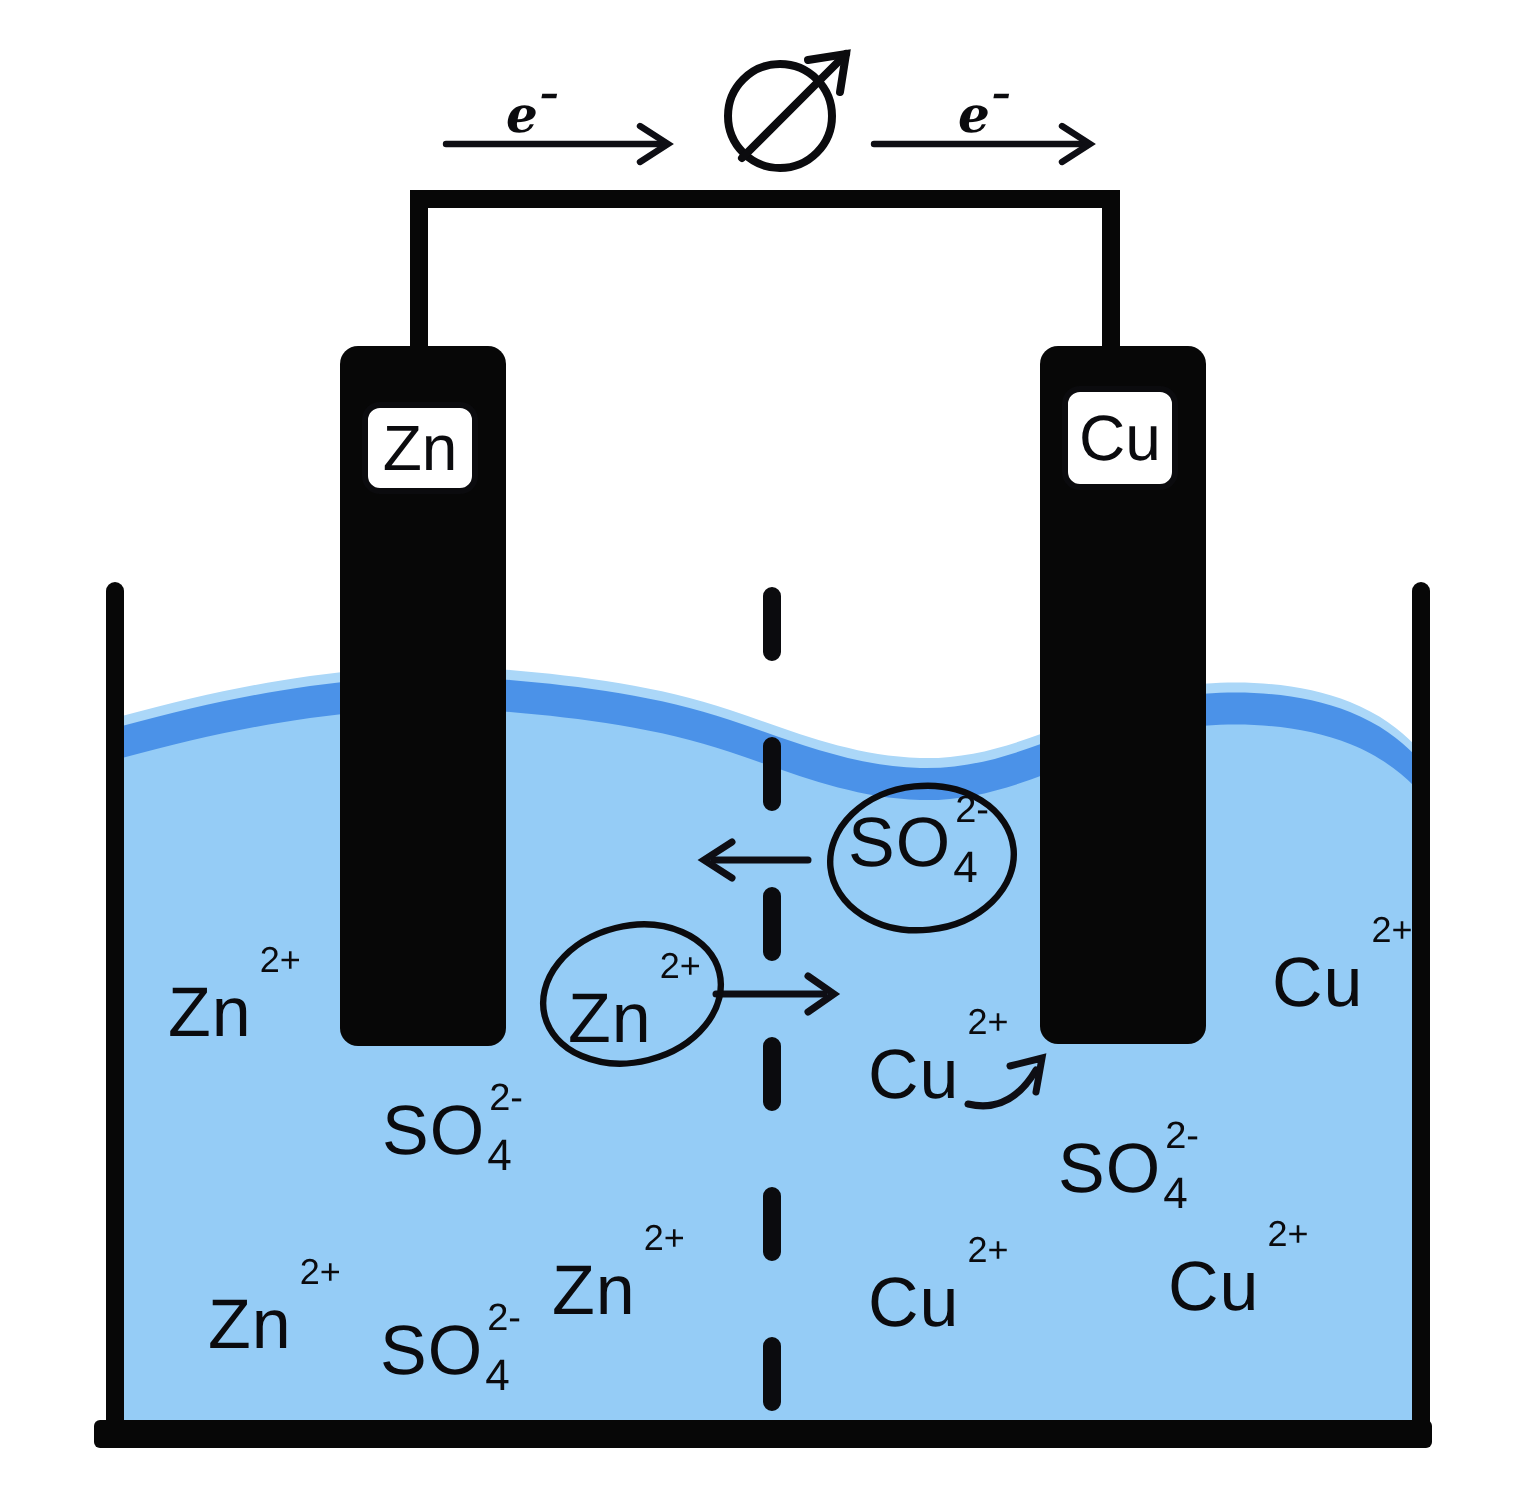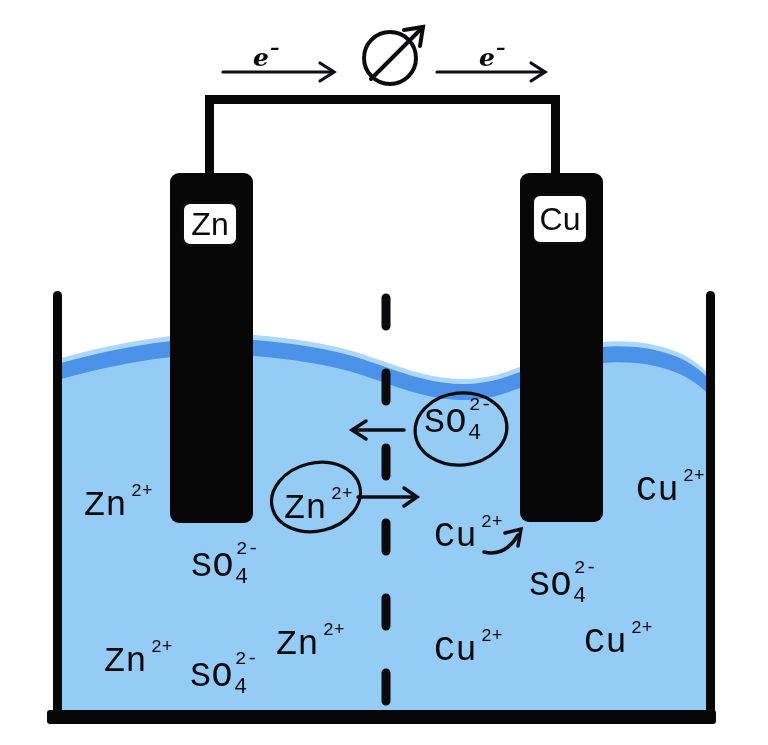--- a/index.html
+++ b/index.html
@@ -14,21 +14,21 @@
     display:flex;align-items:center;justify-content:center;
     font-size:32px;line-height:1;z-index:12;
   }
   
   .elab{
     position:absolute;z-index:12;font-family:"DejaVu Serif", serif;
     font-style:italic;font-weight:bold;font-size:25px;line-height:1;display:flex;
   }
   .elab .minus{font-size:19px;transform:translateY(-7px);margin-left:1px;}
   
-  .ion{position:absolute;z-index:11;display:flex;align-items:center;font-size:35px;line-height:1;font-family:Liberation Mono, monospace;}
+  .ion{position:absolute;z-index:11;display:flex;align-items:flex-start;font-size:35px;line-height:1;}
   .ion .sym{letter-spacing:0.5px;}
   .ion .supx{font-size:18px;line-height:14px;transform:translateY(-16px);margin-left:4px;}
   .ion .stack{display:inline-flex;flex-direction:column;margin-top:-6px;margin-left:2px;}
   .ion .ssup{font-size:19px;line-height:15px;}
   .ion .ssub{font-size:22px;line-height:18px;margin-top:12px;margin-left:-1px;}
 </style>
 </head>
 <body>
 
 <div class="scene">

